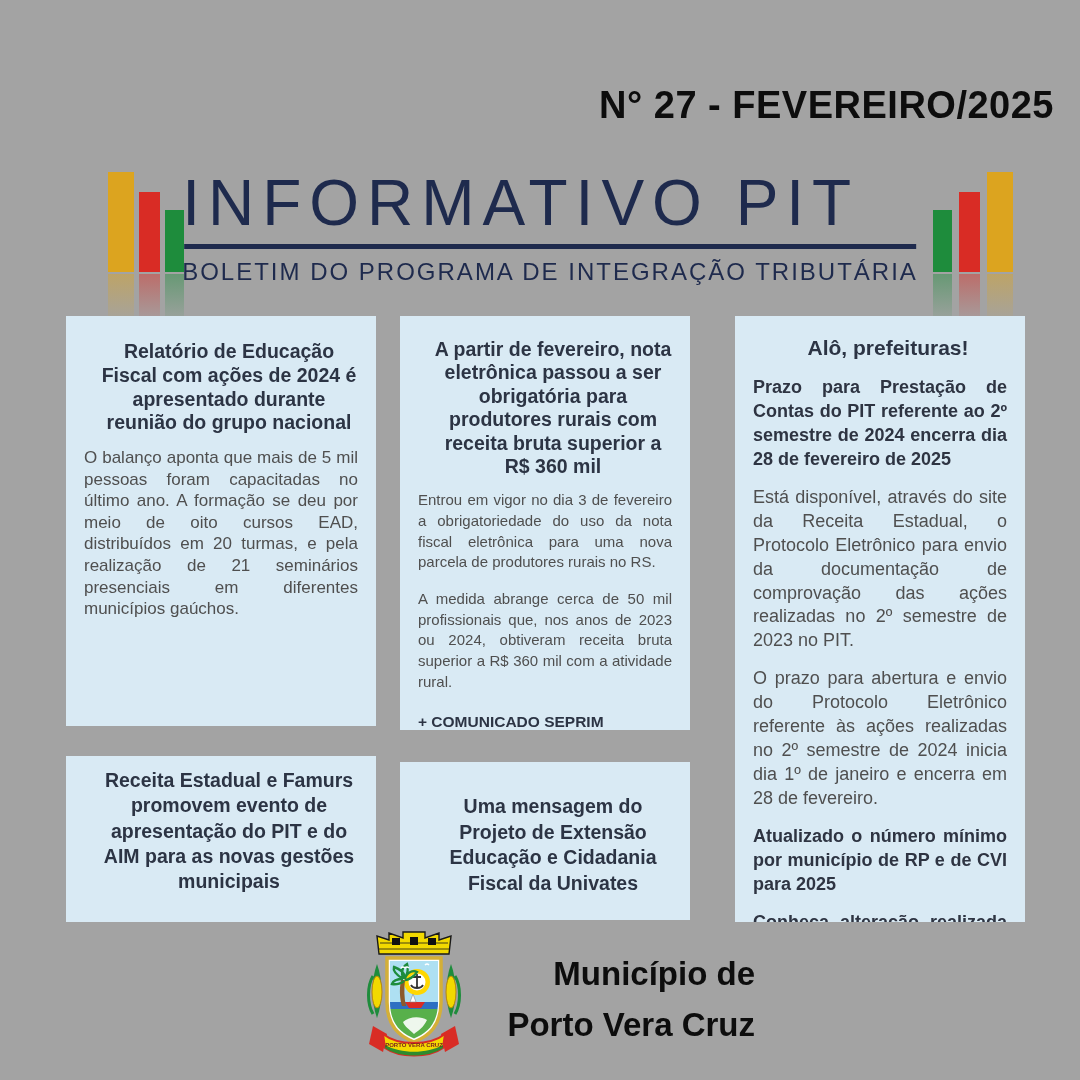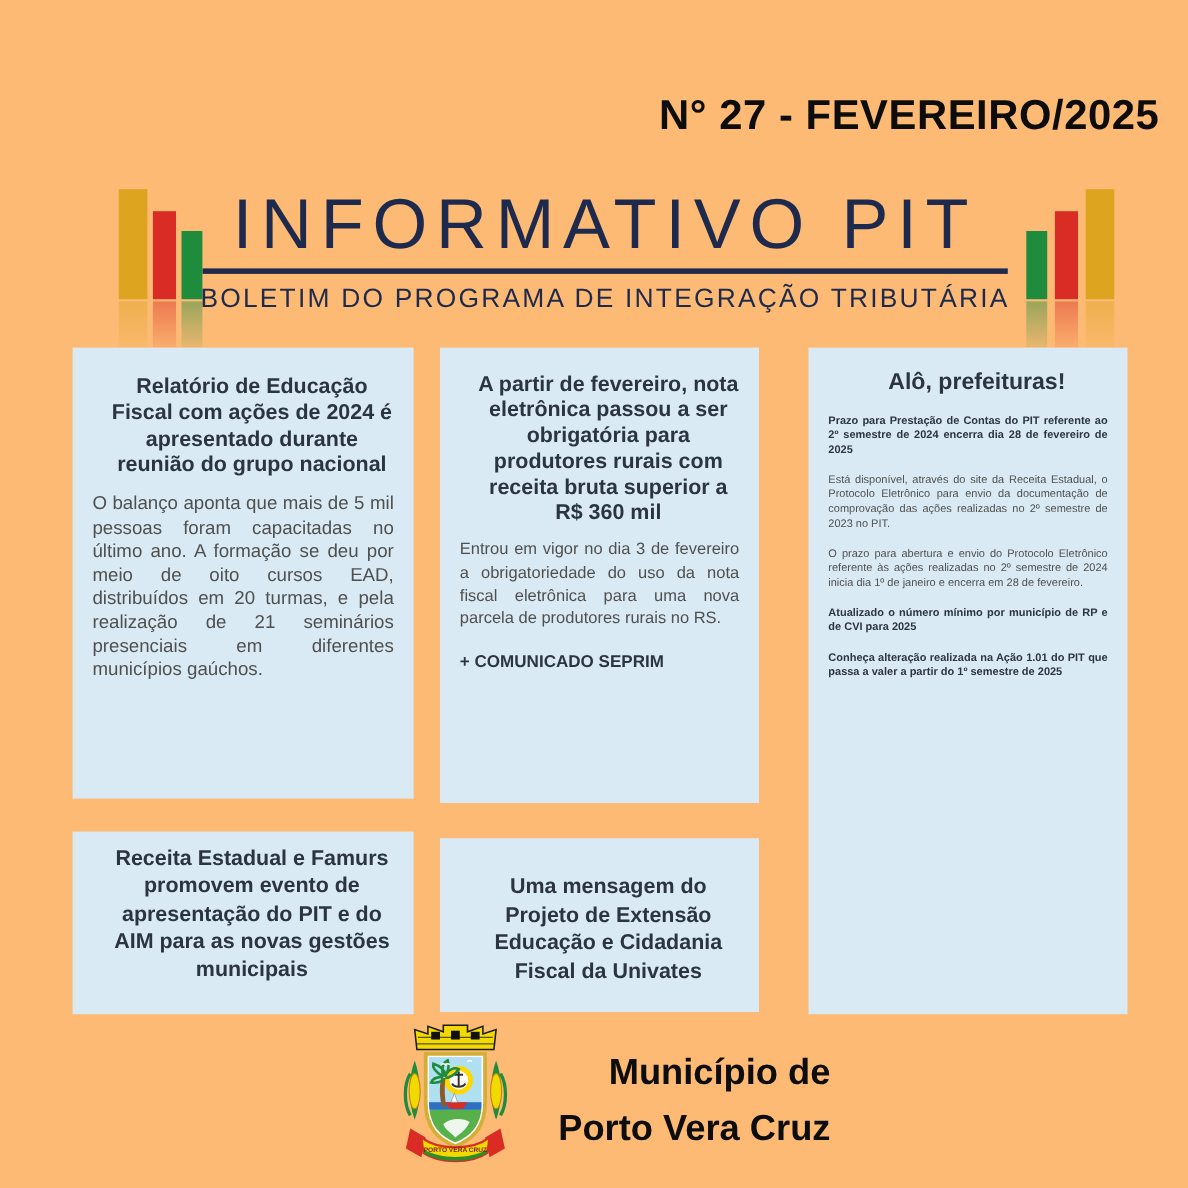--- a/index.html
+++ b/index.html
@@ -1,25 +1,25 @@
 <!DOCTYPE html>
 <html><head>
 <meta charset="utf-8">
 <style>
   html,body{margin:0;padding:0;}
   body{font-family:"Liberation Sans",sans-serif;background:#ffffff;}
-  .page{position:relative;width:1080px;height:1080px;background:#fdba74;overflow:hidden;}
+  .page{position:relative;width:1080px;height:1080px;background:#a3a3a3;overflow:hidden;}
 
   
   .issue{position:absolute;top:84px;right:26px;font-size:38px;font-weight:bold;
          color:#0d0d0d;letter-spacing:.5px;white-space:nowrap;}
 
   
   .masthead{position:absolute;left:550px;top:170px;transform:translateX(-50%);
-            text-align:center;color:#1e2a4d;}
+            color:#1e2a4d;}
   .masthead .title{font-size:64px;line-height:1.05;letter-spacing:8px;white-space:nowrap;
                    font-weight:400;color:#1e2a4d;}
   .masthead .rule{height:5px;background:#1e2a4d;margin:7px 2px 9px 2px;}
   .masthead .subtitle{font-size:24px;letter-spacing:2px;white-space:nowrap;color:#1e2a4d;}
 
   
   .bar{position:absolute;}
   .bar-gold{background:#dca41f;}
   .bar-red{background:#d92c25;}
   .bar-green{background:#1e8c3c;}
@@ -40,21 +40,21 @@
   .b2 h2{font-size:19.5px;line-height:1.3;}
   .b3{left:400px;top:316px;width:290px;height:414px;padding:22px 18px 8px;}
   .b3 h2{font-size:19.5px;line-height:1.2;}
   .b3 p{font-size:15px;line-height:1.38;}
   .b3 p.sp{margin-top:16px;}
   .b3 .link{font-weight:bold;color:#2c3444;text-align:left;font-size:15.5px;margin-top:18px;cursor:pointer;}
   .b4{left:400px;top:762px;width:290px;height:158px;padding:32px 16px 8px;}
   .b4 h2{font-size:19.5px;line-height:1.32;}
   .b5{left:735px;top:316px;width:290px;height:606px;padding:20px 18px 8px;}
   .b5 h2{font-size:21px;margin-bottom:16px;}
-  .b5 p{font-size:10px;line-height:1.33;margin:0 0 14px 0;}
+  .b5 p{font-size:18px;line-height:1.33;margin:0 0 14px 0;}
   .b5 p.bold{font-weight:bold;color:#2e3442;}
 
   
   .crest{position:absolute;left:363px;top:930px;width:102px;height:140px;}
   .muni{position:absolute;left:455px;top:948px;width:300px;text-align:right;
         font-size:33px;font-weight:bold;color:#0d0d0d;line-height:1.55;}
 </style>
 </head>
 <body>
 
@@ -91,20 +91,21 @@
     <p>O balanço aponta que mais de 5 mil pessoas foram capacitadas no último ano. A formação se deu por meio de oito cursos EAD, distribuídos em 20 turmas, e pela realização de 21 seminários presenciais em diferentes municípios gaúchos.</p>
   </div>
 
   <div class="box b2">
     <h2>Receita Estadual e Famurs promovem evento de apresentação do PIT e do AIM para as novas gestões municipais</h2>
   </div>
 
   <div class="box b3">
     <h2>A partir de fevereiro, nota eletrônica passou a ser obrigatória para produtores rurais com receita bruta superior a R$ 360 mil</h2>
     <p>Entrou em vigor no dia 3 de fevereiro a obrigatoriedade do uso da nota fiscal eletrônica para uma nova parcela de produtores rurais no RS.</p>
+    <p class="sp">A medida abrange cerca de 50 mil profissionais que, nos anos de 2023 ou 2024, obtiveram receita bruta superior a R$ 360 mil com a atividade rural.</p>
     <p class="link">+ COMUNICADO SEPRIM</p>
   </div>
 
   <div class="box b4">
     <h2>Uma mensagem do Projeto de Extensão Educação e Cidadania Fiscal da Univates</h2>
   </div>
 
   <div class="box b5">
     <h2>Alô, prefeituras!</h2>
     <p class="bold">Prazo para Prestação de Contas do PIT referente ao 2º semestre de 2024 encerra dia 28 de fevereiro de 2025</p>

